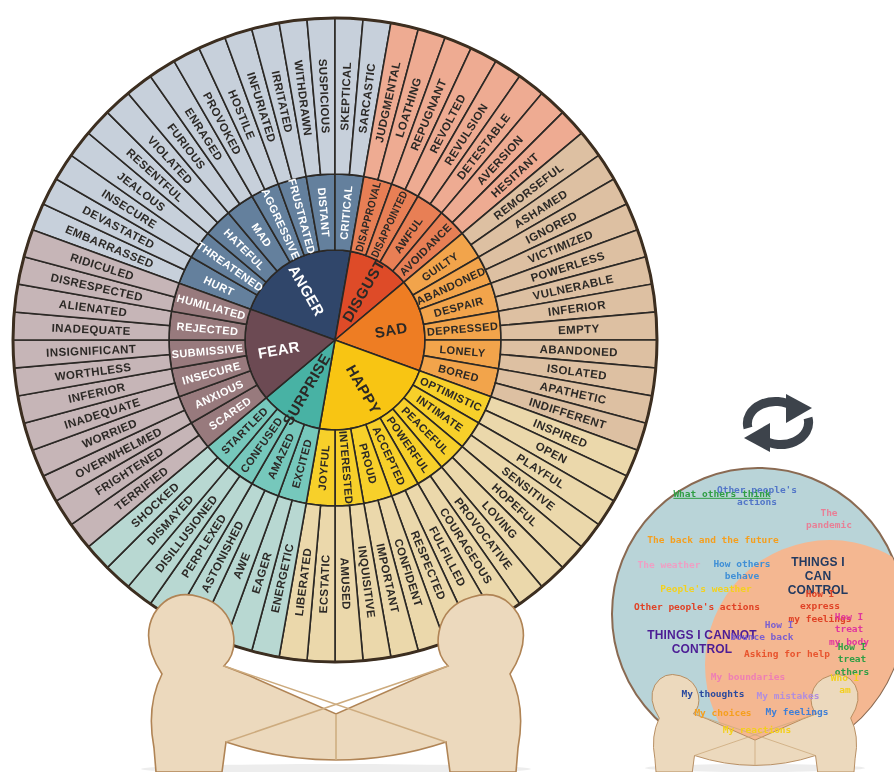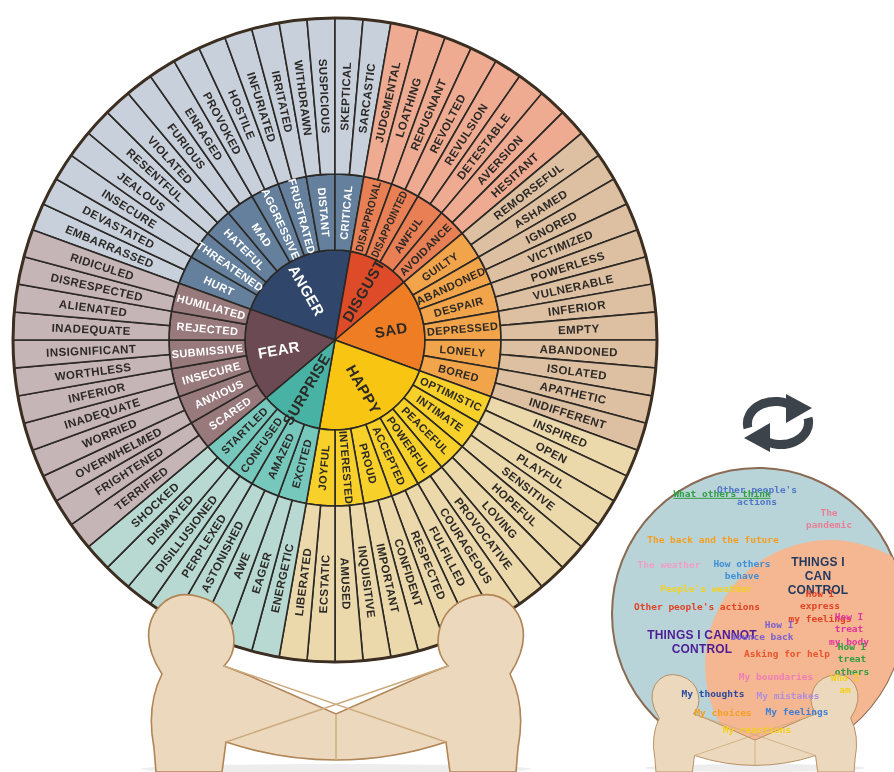--- a/index.html
+++ b/index.html
@@ -295,21 +295,21 @@
 CONTROL</div>
       <div class="disc-item" style="left: 820px; top: 607px; color: rgb(224, 66, 38);">How I express
 my feelings</div>
       <div class="disc-item" style="left: 762px; top: 631px; color: rgb(122, 95, 208); text-align: right;">How I
 bounce back</div>
       <div class="disc-item" style="left: 849px; top: 630px; color: rgb(224, 54, 158);">How I treat
 my body</div>
       <div class="disc-item" style="left: 787px; top: 654px; color: rgb(232, 84, 46);">Asking for help</div>
       <div class="disc-item" style="left: 852px; top: 660px; color: rgb(47, 158, 68);">How I treat
 others</div>
-      <div class="disc-item" style="left: 776px; top: 677px; color: rgb(238, 127, 180);">My boundaries</div>
+      <div class="disc-item" style="left: 748px; top: 677px; color: rgb(238, 127, 180);">My boundaries</div>
       <div class="disc-item" style="left: 845px; top: 684px; color: rgb(243, 207, 28);">Who I
 am</div>
       <div class="disc-item" style="left: 713px; top: 694px; color: rgb(43, 74, 158); text-align: right;">My thoughts</div>
       <div class="disc-item" style="left: 788px; top: 696px; color: rgb(177, 142, 222);">My mistakes</div>
       <div class="disc-item" style="left: 723px; top: 713px; color: rgb(245, 159, 30);">My choices</div>
       <div class="disc-item" style="left: 797px; top: 712px; color: rgb(63, 127, 214);">My feelings</div>
       <div class="disc-item" style="left: 757px; top: 730px; color: rgb(243, 207, 28);">My reactions</div>
     </div>
 </div>
 

